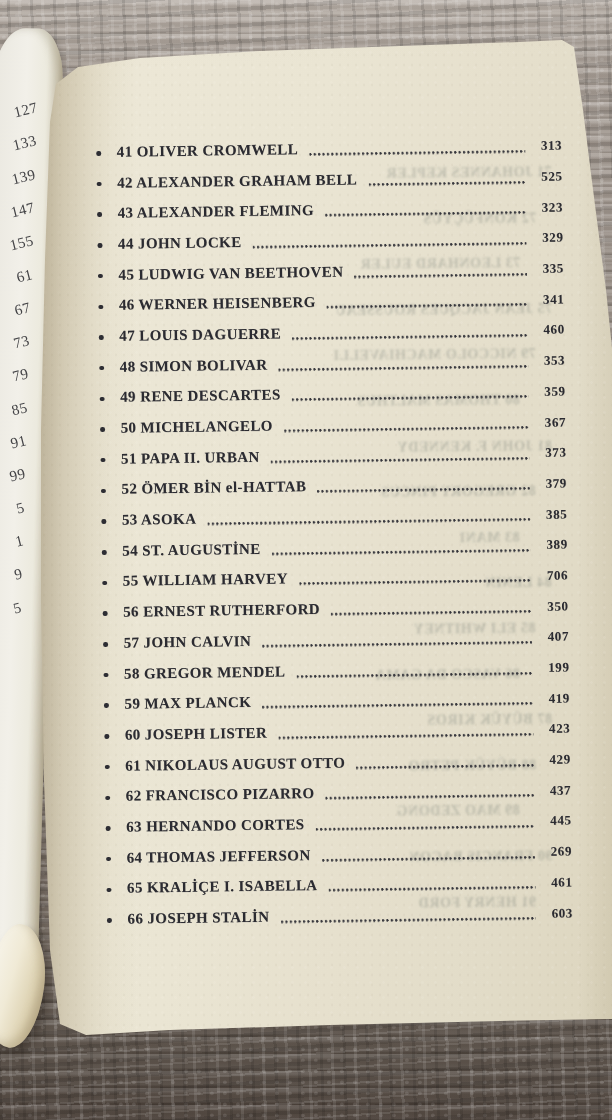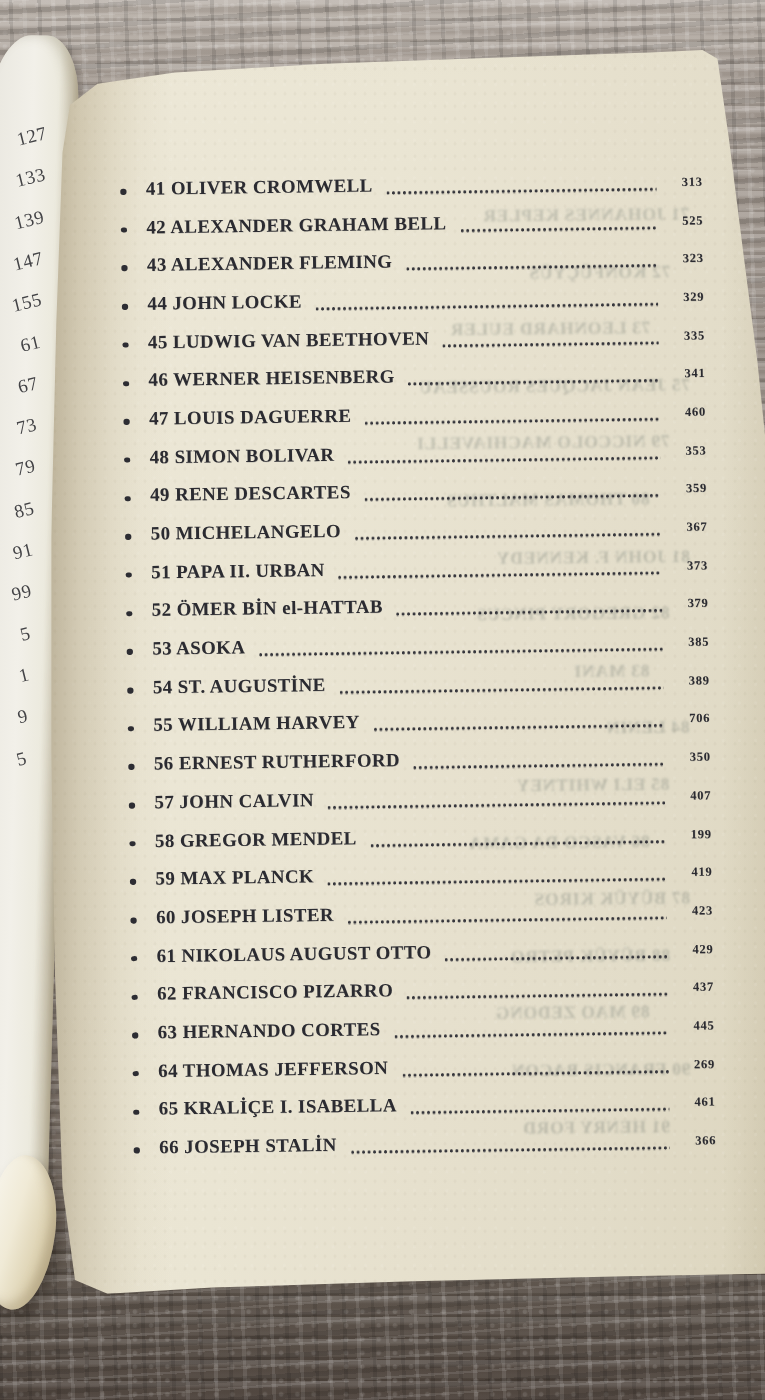--- a/index.html
+++ b/index.html
@@ -62,21 +62,21 @@
   .toc{position:absolute;left:96px;top:137px;width:466px;
     transform:rotate(-.8deg);transform-origin:left top;}
   .row{display:flex;align-items:center;height:30.7px;}
   .bullet{width:4.5px;height:4.5px;border-radius:50%;background:#2d2d33;
     margin-right:16px;flex:0 0 auto;transform:translateY(1px);}
   .entry{font-weight:700;font-size:15px;letter-spacing:.4px;color:#2b2b31;
     white-space:nowrap;text-shadow:.3px .3px 0 rgba(43,43,49,.25);}
   .dots{flex:1;height:3px;margin:0 7px 0 11px;transform:translateY(5px);
     background-image:radial-gradient(circle at 1.1px 1.4px,#35353b 1.0px,transparent 1.5px);
     background-size:4.4px 3px;background-repeat:repeat-x;}
-  .pagenum{font-weight:700;font-size:10px;letter-spacing:.6px;color:#2b2b31;
+  .pagenum{font-weight:700;font-size:13px;letter-spacing:.6px;color:#2b2b31;
     min-width:30px;text-align:right;text-shadow:.3px .3px 0 rgba(43,43,49,.25);}
 </style>
 </head>
 <body>
 
 <div id="scene">
   <div class="fabric"></div>
 
   <div class="prev-page"></div>
   <div class="page-curl"></div>
@@ -269,17 +269,17 @@
         <div class="row">
           <span class="bullet"></span>
           <span class="entry">65 KRALİÇE I. ISABELLA</span>
           <span class="dots"></span>
           <span class="pagenum">461</span>
         </div>
         <div class="row">
           <span class="bullet"></span>
           <span class="entry">66 JOSEPH STALİN</span>
           <span class="dots"></span>
-          <span class="pagenum">366</span>
+          <span class="pagenum">603</span>
         </div>
       </div>
   </div>
 </div>
 
 </body></html>

